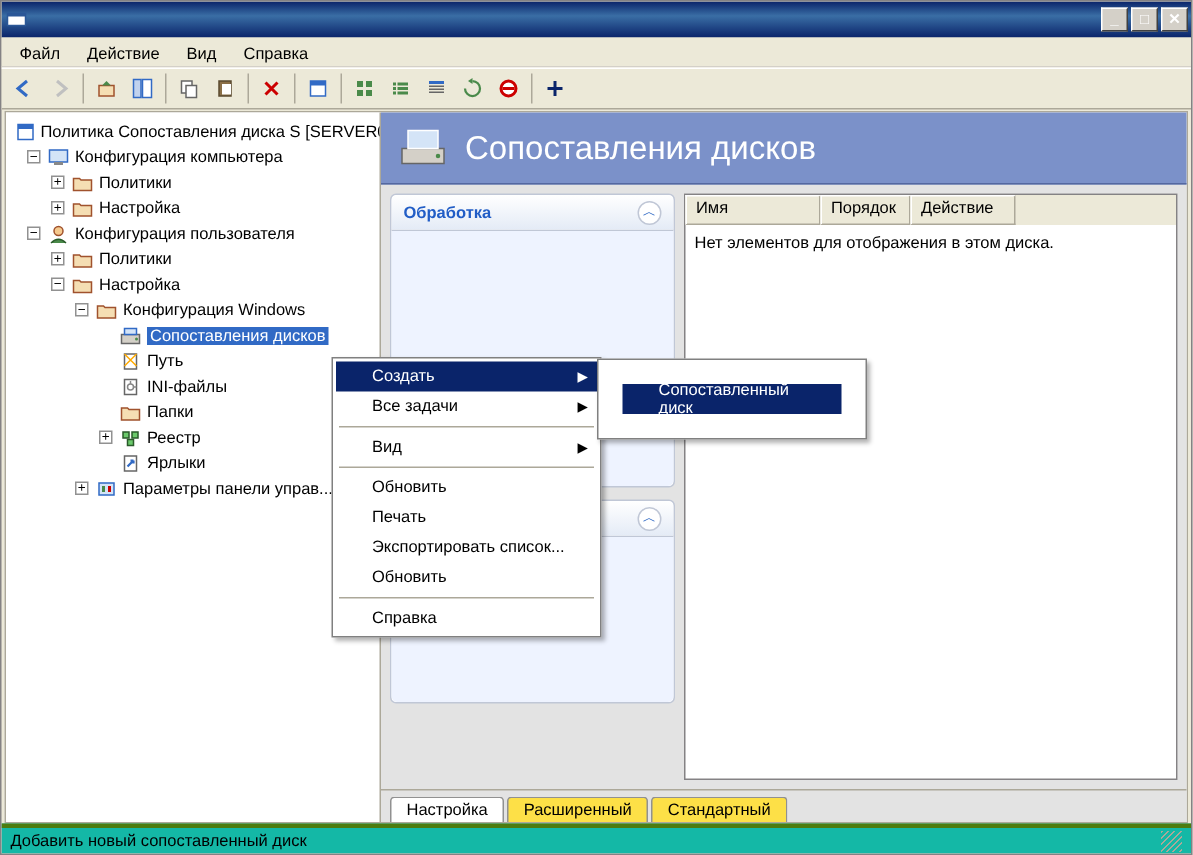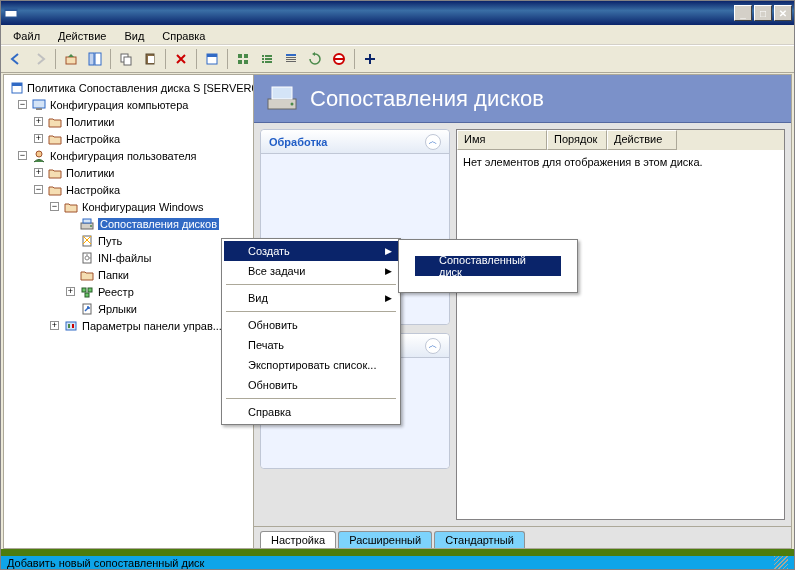--- a/index.html
+++ b/index.html
@@ -42,23 +42,23 @@
 .panel-body { min-height:150px; background:#eef3ff; border-radius:0 0 4px 4px; }
 
 .listpanel { flex:1; background:#fff; border:1px solid #848284; display:flex; flex-direction:column; }
 .listhdr { height:20px; display:flex; background:#ece9d8; }
 .listhdr .col { border:1px solid #fff; border-right-color:#aca899; border-bottom-color:#aca899; padding:2px 6px; background:#ece9d8; }
 .listbody { flex:1; padding:6px; color:#000; }
 .scrollbar { width:16px; background:#f1efe2; }
 
 .tabs { height:22px; background:#e3e3e3; display:flex; align-items:flex-end; padding:0 6px; gap:2px; border-top:1px solid #aca899; }
 .tab { padding:2px 10px; background:#fff; border:1px solid #919191; border-bottom:none; border-radius:3px 3px 0 0; position:relative; }
-.tab.inactive { background:#7dd3fc; }
-
-.statusbar { position:absolute; bottom:0; left:0; right:0; height:20px; background:#0ea5e9; border-top:7px solid #4d7c0f; padding:2px 6px; display:flex; align-items:center; }
+.tab.inactive { background:#fde047; }
+
+.statusbar { position:absolute; bottom:0; left:0; right:0; height:20px; background:#14b8a6; border-top:3px solid #4d7c0f; padding:2px 6px; display:flex; align-items:center; }
 .status-grip { margin-left:auto; width:14px; height:14px; background:repeating-linear-gradient(135deg,#aca899 0 1px,transparent 1px 3px); }
 
 
 .ctxmenu { position:absolute; background:#fff; border:1px solid #808080; box-shadow:2px 2px 3px rgba(0,0,0,.3); padding:2px; min-width:180px; z-index:100; }
 .ctxitem { height:20px; display:flex; align-items:center; padding:0 20px 0 24px; position:relative; cursor:default; }
 .ctxitem.highlight { background:#0a246a; color:#fff; }
 .ctxitem .arrow { position:absolute; right:6px; font-size:9px; }
 .ctxsep { height:1px; background:#aca899; margin:3px 2px; }
 
 .submenu { position:absolute; left:100%; top:-2px; background:#fff; border:1px solid #808080; box-shadow:2px 2px 3px rgba(0,0,0,.3); padding:16px; min-width:180px; }

